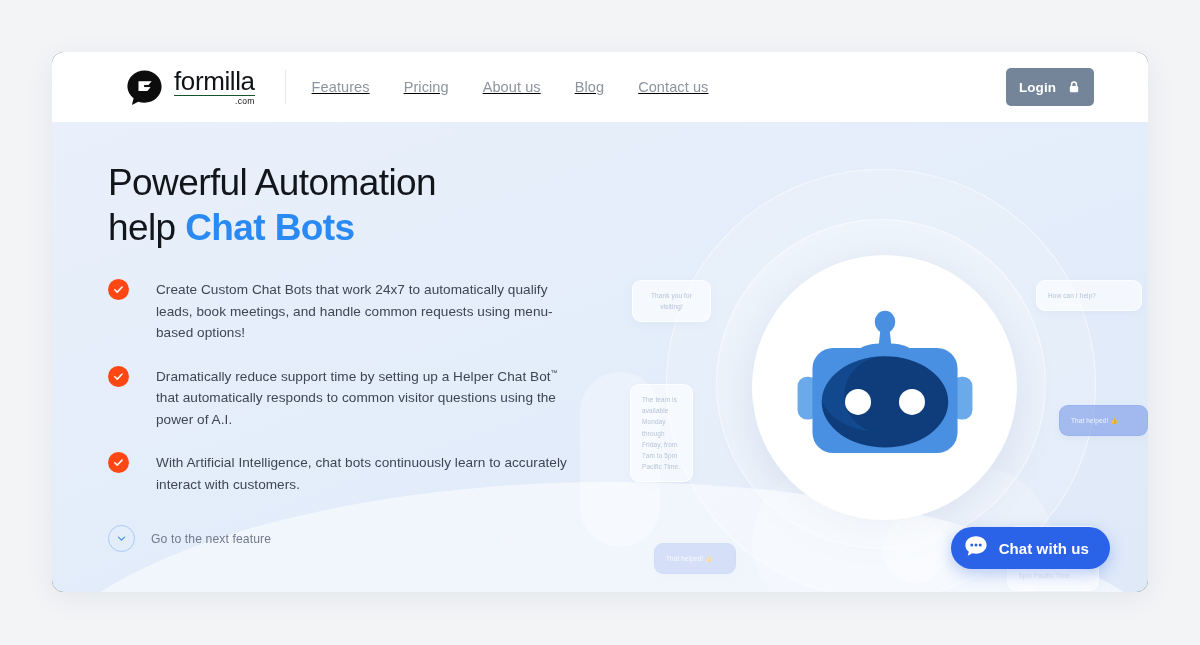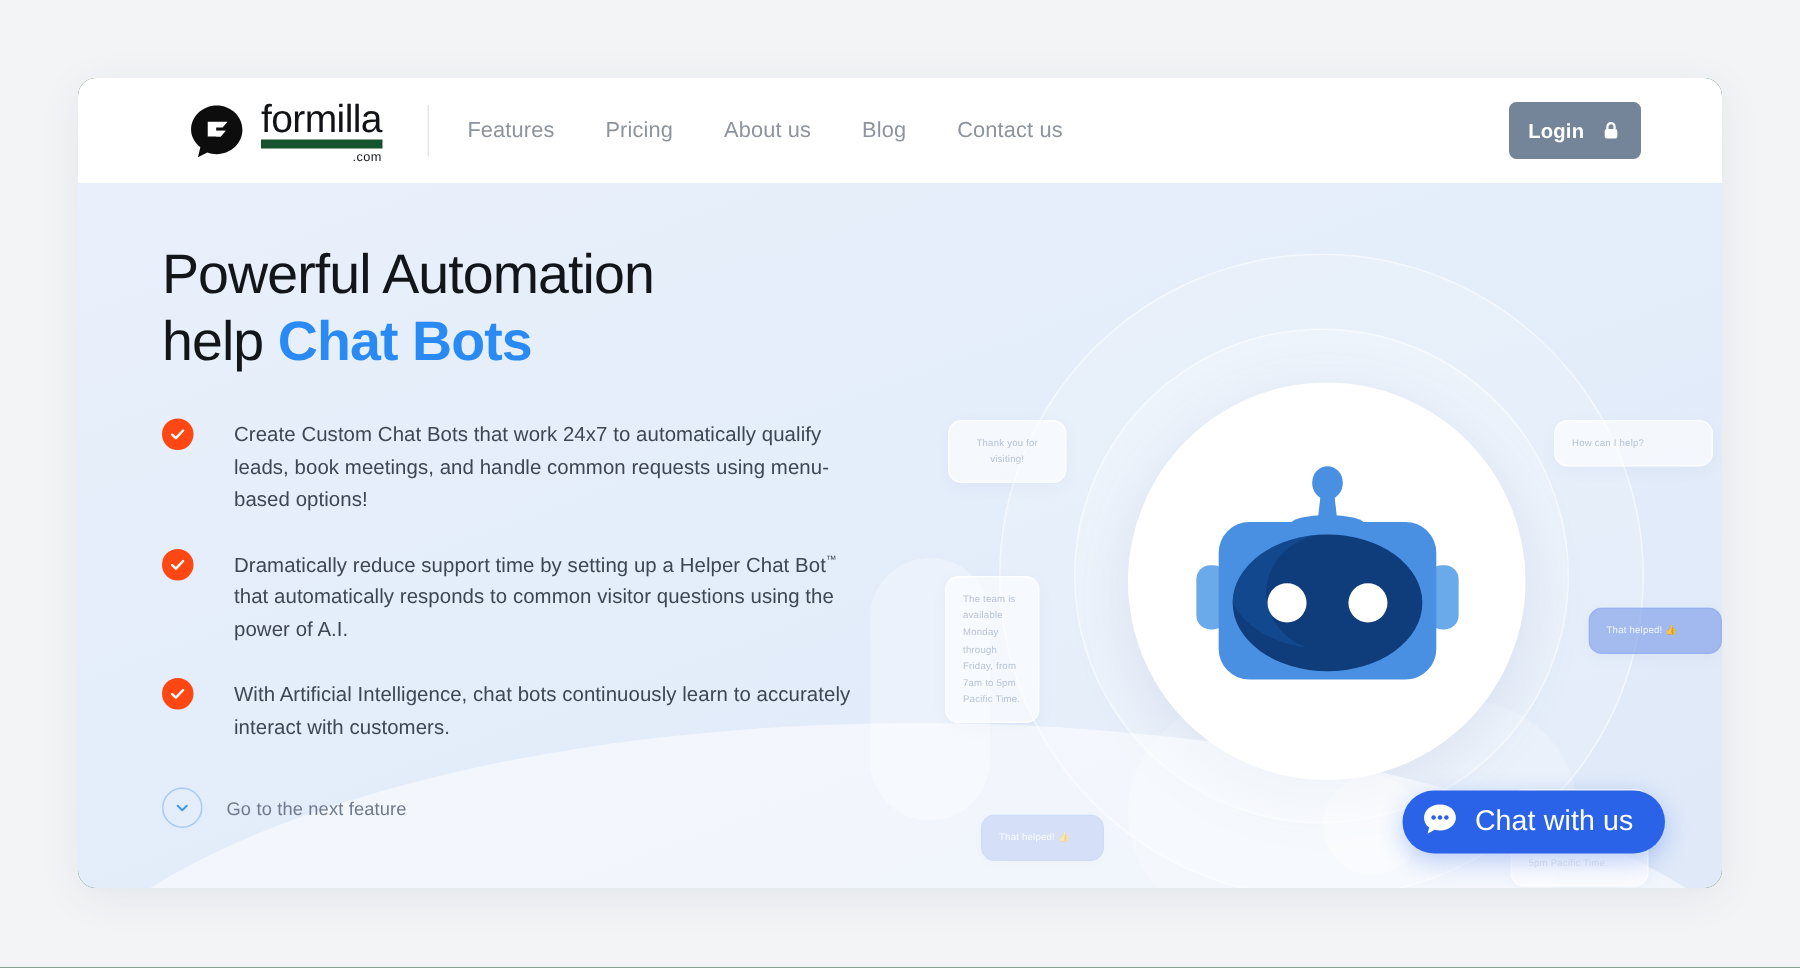--- a/index.html
+++ b/index.html
@@ -60,38 +60,39 @@
   .brand-name {
     font-size: 26px;
     letter-spacing: -0.4px;
     color: #111317;
     font-weight: 400;
   }
   .brand-dotcom {
     font-size: 8.5px;
     color: #111317;
     letter-spacing: 0.3px;
-    border-top: 6px solid #14532d;
+    border-top: 1px solid #14532d;
     padding-top: 1px;
     margin-top: 1px;
     width: 100%;
     text-align: right;
   }
 
   .header-divider {
     width: 1px;
     height: 34px;
     background: #e3e7ec;
     margin: 0 26px 0 30px;
   }
 
   .main-nav {
     display: flex;
     align-items: center;
     gap: 34px;
+    text-decoration: underline;
   }
   .nav-link {
     font-size: 14.5px;
     color: #8d949e;
     text-decoration: none;
     letter-spacing: 0.1px;
     white-space: nowrap;
   }
 
   .header-actions {
@@ -272,22 +273,22 @@
     background: #2b63e8;
     border-radius: 26px;
     padding: 0 21px 0 13px;
     height: 42px;
     cursor: pointer;
     box-shadow: 0 5px 16px rgba(43,99,232,0.3);
     z-index: 30;
   }
   .chat-widget .label {
     color: #ffffff;
-    font-size: 19px;
-    font-weight: 400;
+    font-size: 15px;
+    font-weight: 700;
     letter-spacing: 0.1px;
   }
 </style>
 </head>
 <body>
 
 <div class="page-card">
 
   <header class="site-header">
 

